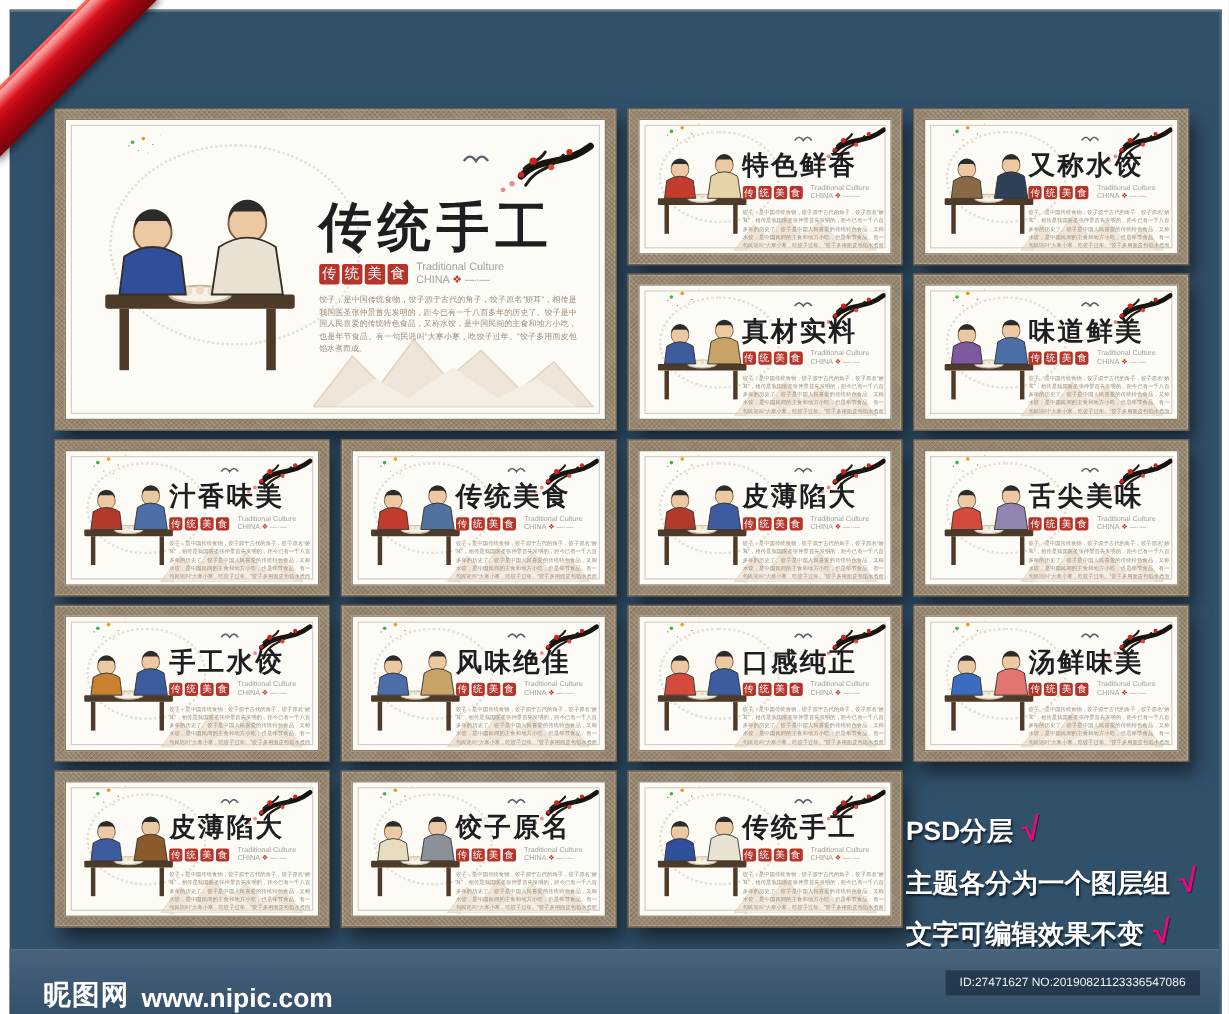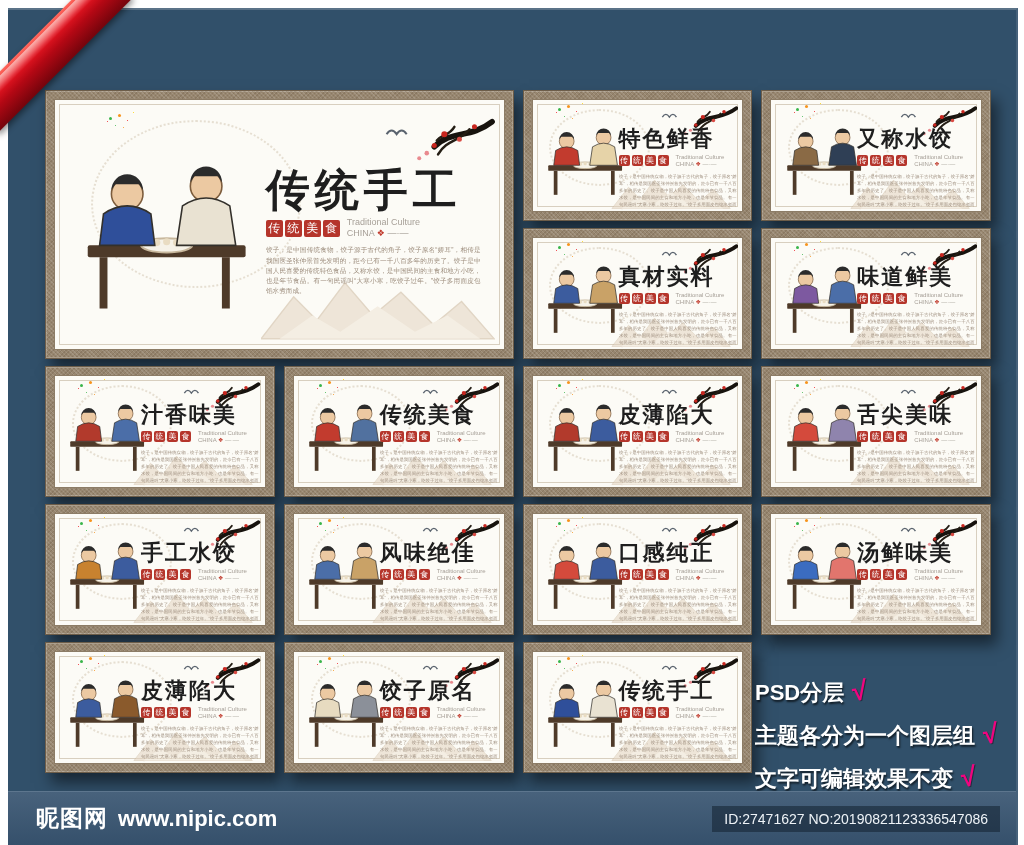--- a/index.html
+++ b/index.html
@@ -61,25 +61,25 @@
 
   
   .note{position:absolute;left:747px;top:660px;width:262px;color:#fff;font-weight:bold;
     font-size:22px;line-height:1.6;text-shadow:1px 2px 2px rgba(0,0,0,.65);}
   .note .check{color:#f0047f;font-size:27px;margin-left:8px;display:inline-block;
     transform:rotate(-6deg);text-shadow:1px 1px 0 rgba(0,0,0,.4);}
 
   
   .footer{position:absolute;left:0;right:0;bottom:0;height:53px;
     background:linear-gradient(to bottom,#48627c,#35506b);border-top:1px solid #5d768e;
-    display:flex;align-items:center;}
+    display:flex;align-items:flex-end;}
   .brand{color:#fff;font-weight:bold;font-size:23px;margin-left:28px;letter-spacing:1px;}
   .url{color:#fff;font-weight:bold;font-size:22px;margin-left:10px;}
   .id-box{position:absolute;right:16px;top:50%;transform:translateY(-50%);
-    background:rgba(18,33,48,.55);color:#eef3f7;font-size:14px;padding:5px 12px;white-space:nowrap;}
+    background:rgba(18,33,48,.55);color:#eef3f7;font-size:10px;padding:5px 12px;white-space:nowrap;}
 </style>
 </head>
 <body>
 
 <div class="stage">
 
   <div class="canvas">
     <div class="panel-grid" id="panel-grid">
         <div class="panel large" style="--f1: #2f4f9a; --f2: #e9e2d2;">
     <div class="panel-inner">

